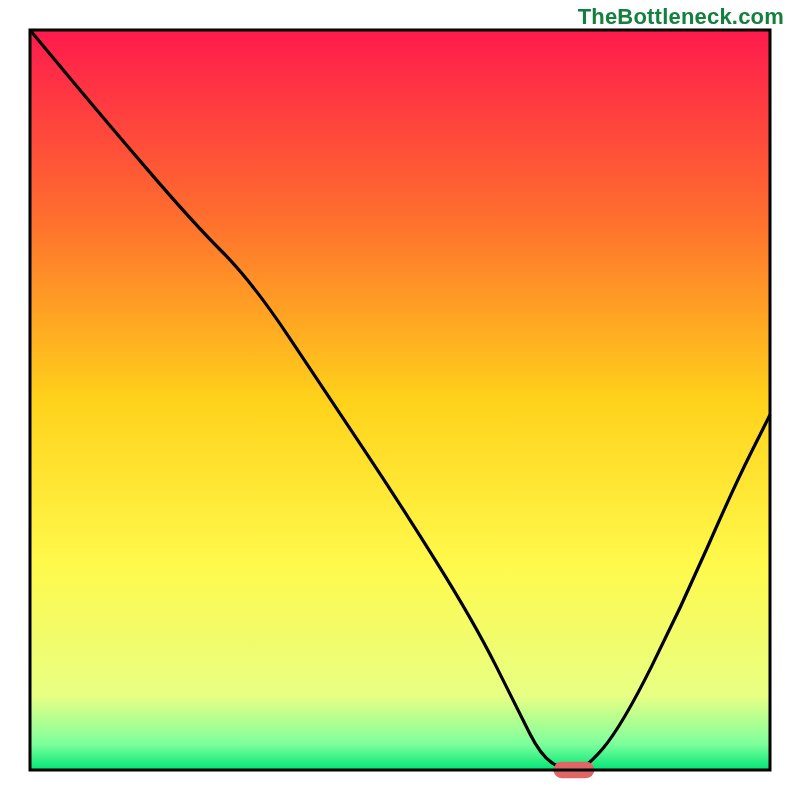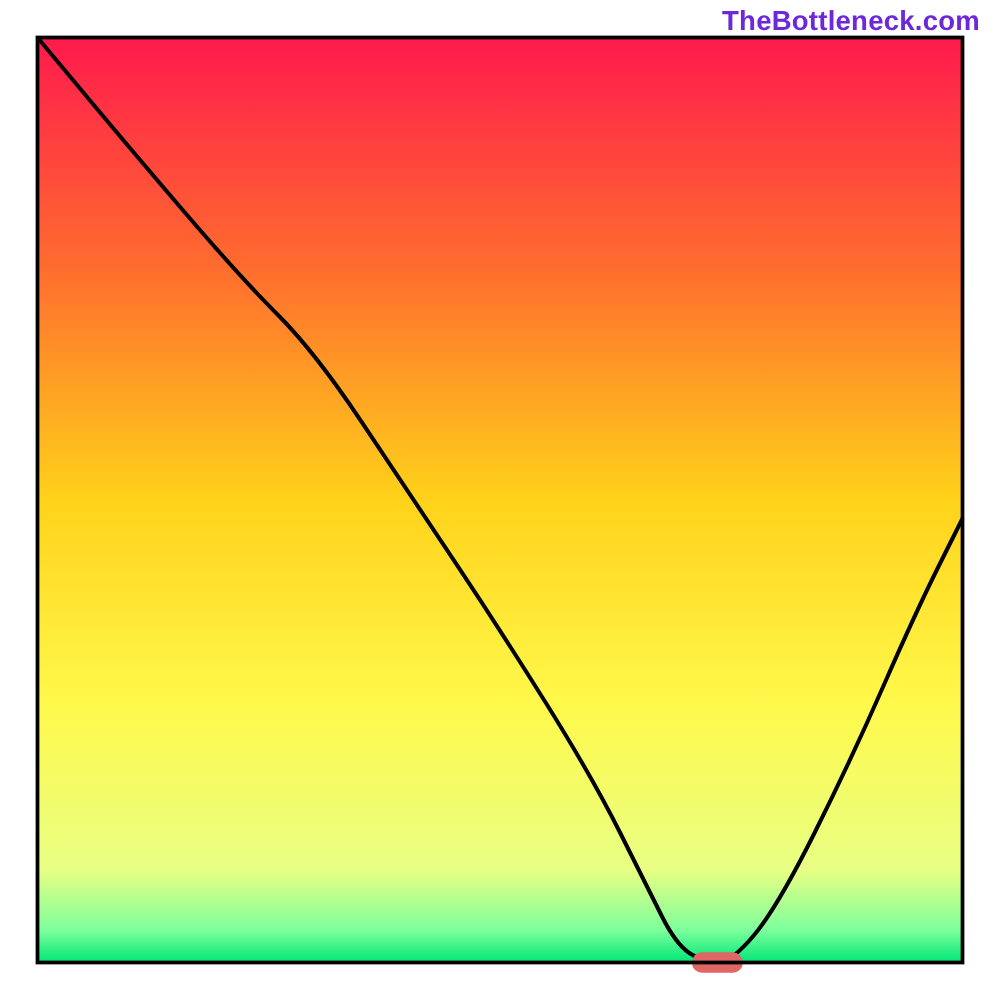--- a/index.html
+++ b/index.html
@@ -14,21 +14,21 @@
     position: relative;
     width: 800px;
     height: 800px;
   }
   .watermark {
     position: absolute;
     top: 4px;
     right: 16px;
     font-size: 22px;
     font-weight: 600;
-    color: #6d28d9;
+    color: #15803d;
     letter-spacing: 0.2px;
   }
   svg {
     display: block;
   }
 </style>
 </head>
 <body>
 
 <div class="container">

